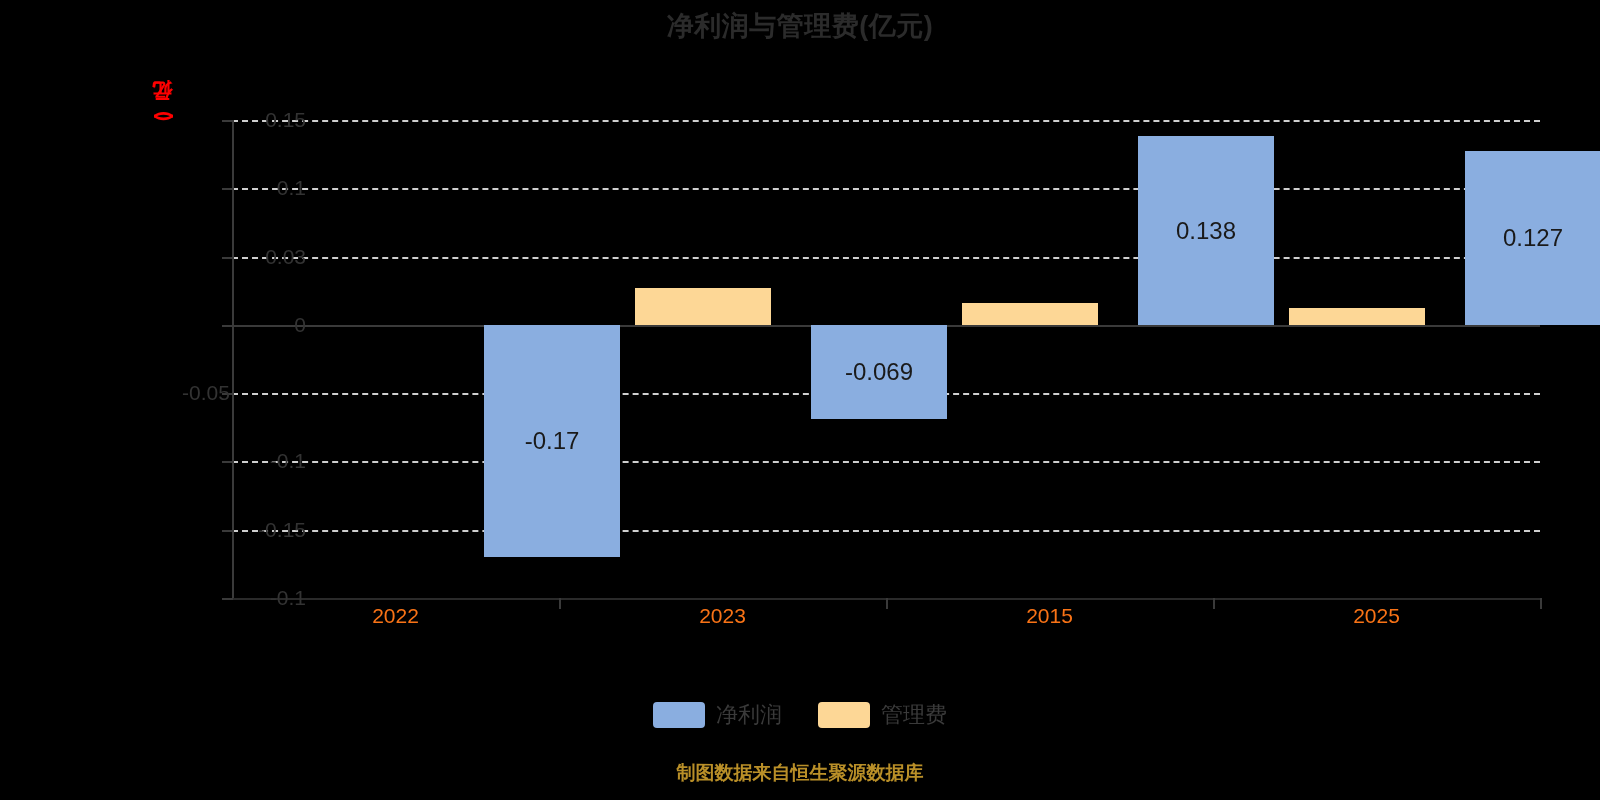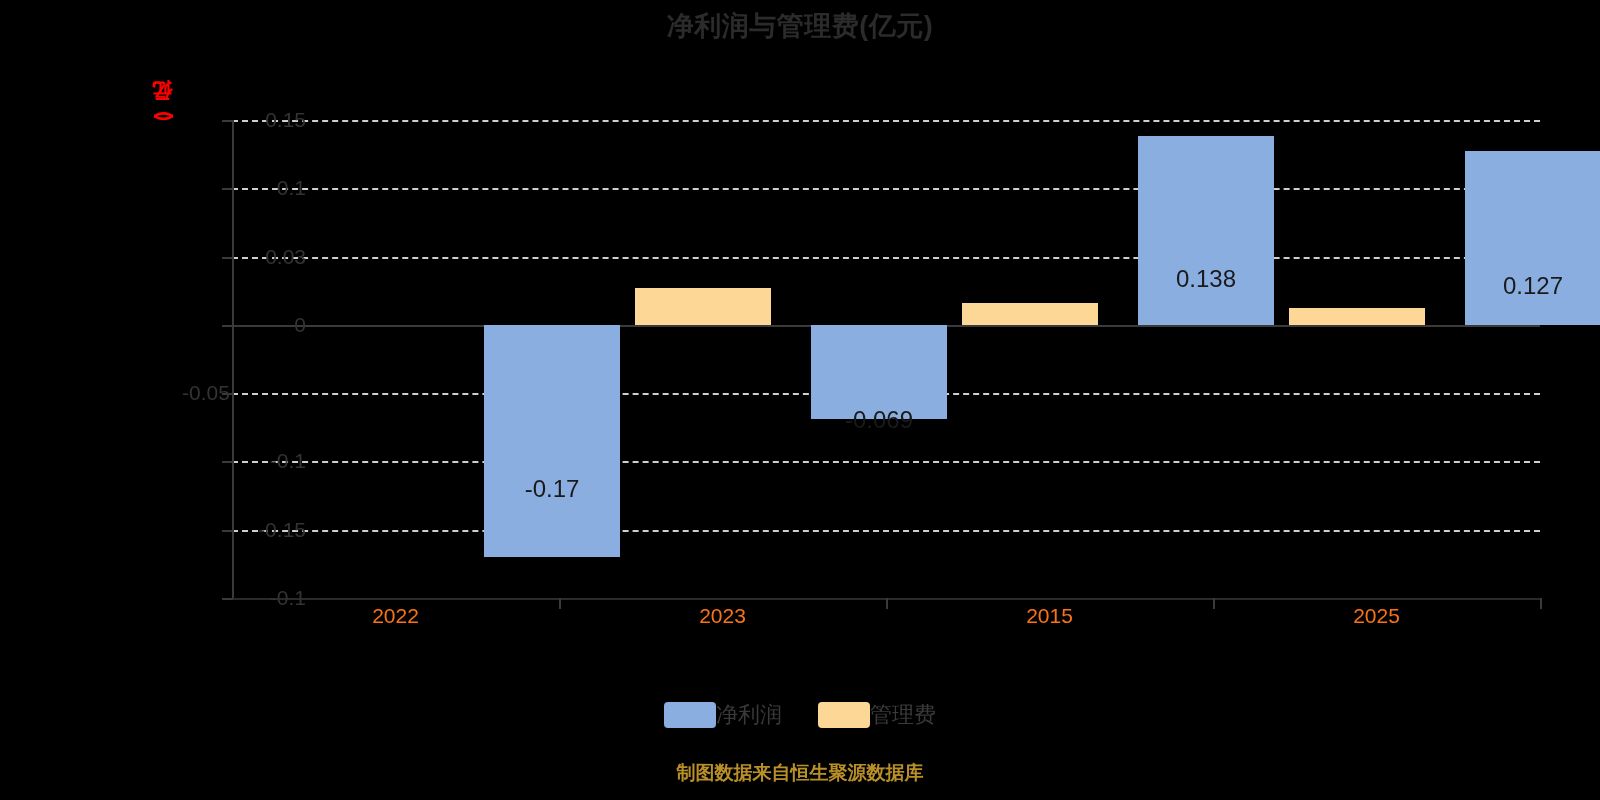--- a/index.html
+++ b/index.html
@@ -131,37 +131,37 @@
   .bar.net-profit { background: #8AAEE0; }
   .bar.admin-fee  { background: #FDD796; }
 
   .bar-label {
     position: absolute;
     color: #1a1a1a;
     font-size: 24px;
     text-align: center;
     white-space: nowrap;
     transform: translate(-50%, -50%);
-    margin-top: 48px;
   }
 
   
   .legend {
     position: absolute;
     left: 0;
     top: 700px;
     width: 1600px;
     display: flex;
     justify-content: center;
     align-items: center;
     gap: 36px;
   }
   .legend-item {
     display: flex;
     align-items: center;
+    gap: 11px;
   }
   .legend-swatch {
     width: 52px;
     height: 26px;
     border-radius: 4px;
     display: block;
   }
   .legend-text {
     color: #3a3a3a;
     font-size: 22px;

